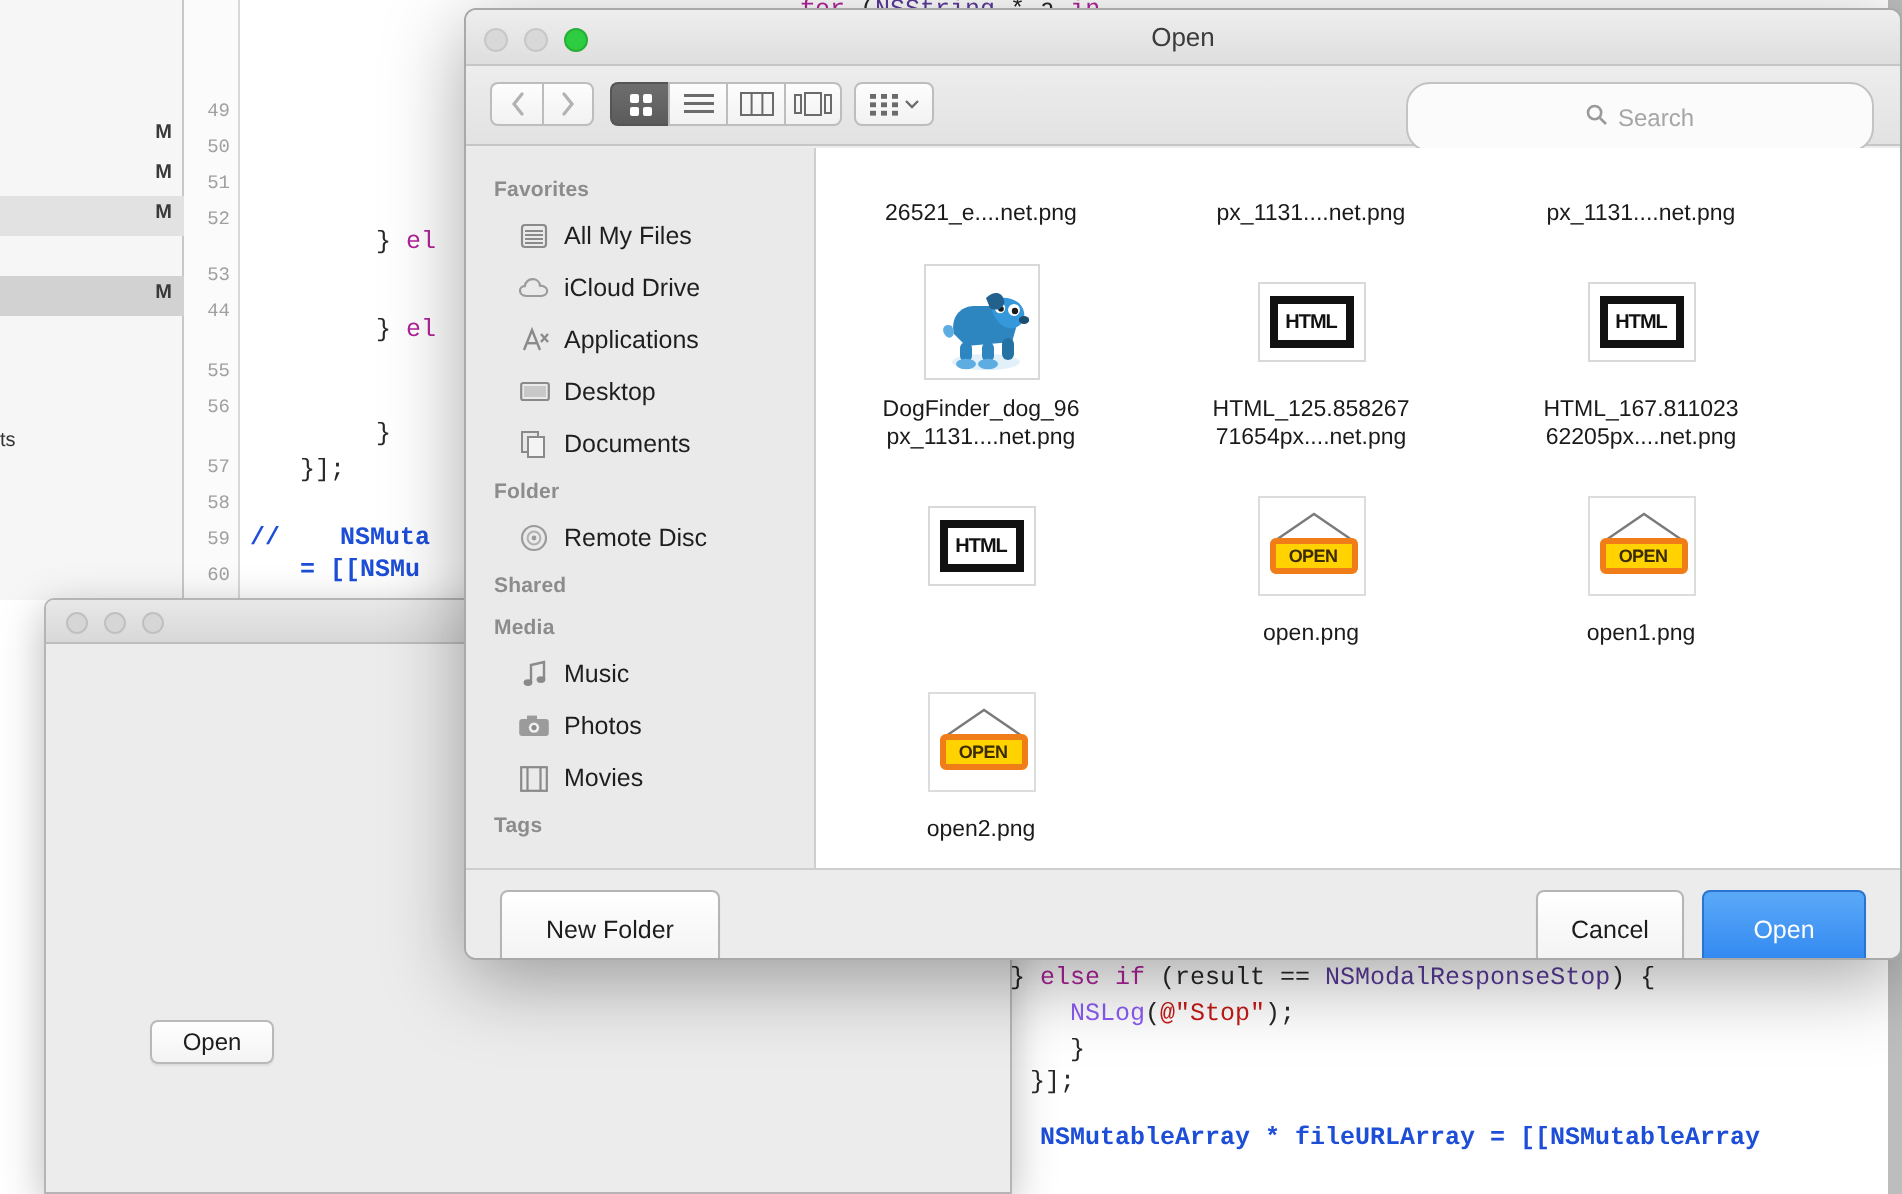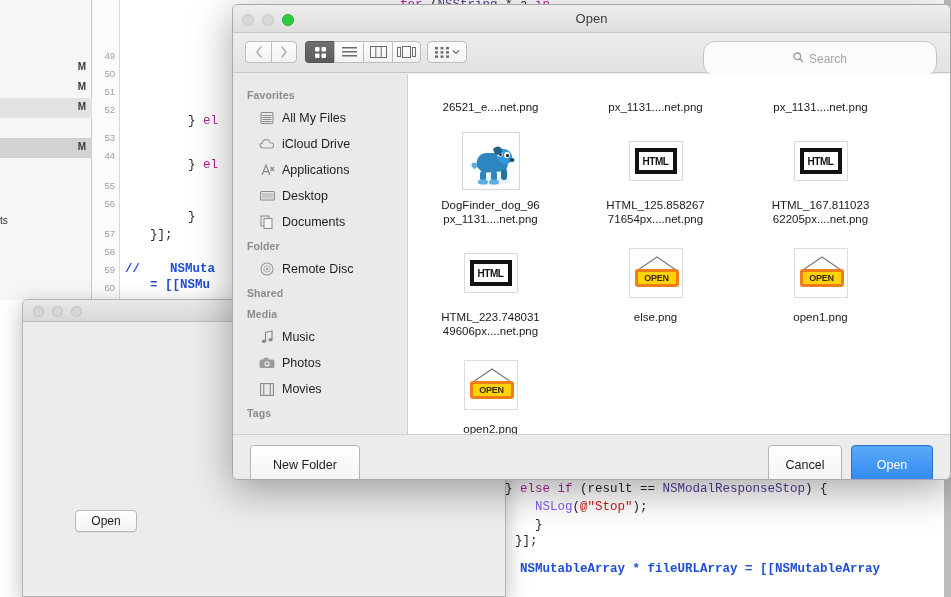--- a/index.html
+++ b/index.html
@@ -38,21 +38,21 @@
     font-size: 10px; color: #333;
   }
 
   .gutter {
     position: absolute; left: 92px; top: 0; width: 28px; height: 597px;
     background: #fbfbfb;
     border-right: 1px solid #d8d8d8;
   }
   .gutter .ln {
     position: absolute; right: 4px;
-    font-family: Liberation Sans, sans-serif;
+    font-family: Liberation Mono, monospace;
     font-size: 9.5px; color: #a0a0a0; margin-left: 23px;
   }
 
   .editor {
     position: absolute; left: 120px; top: 0; right: 0; bottom: 0;
     background: #ffffff;
   }
   .code {
     position: absolute;
     font-family: "Liberation Mono", monospace;
@@ -680,34 +680,31 @@
             </div>
           </div>
 
           <div class="frow">
             <div class="fcell">
               <div class="fthumb">
                 <div class="ico-html">
                   <span class="box">HTML</span>
                 </div>
               </div>
-              <div class="flabel">
-                <span>HTML_223.748031</span><br><span>49606px....net.png</span>
-              </div>
             </div>
             <div class="fcell">
               <div class="fthumb">
                 <div class="ico-open">
                   <svg class="rope" viewBox="0 0 42 16">
                       <path d="M2 15 L21 2 L40 15" stroke="#7a7a7a" stroke-width="1.2" fill="none"></path>
                     </svg>
                   <span class="sign">OPEN</span>
                 </div>
               </div>
-              <div class="flabel">else.png</div>
+              <div class="flabel">open.png</div>
             </div>
             <div class="fcell">
               <div class="fthumb">
                 <div class="ico-open">
                   <svg class="rope" viewBox="0 0 42 16">
                       <path d="M2 15 L21 2 L40 15" stroke="#7a7a7a" stroke-width="1.2" fill="none"></path>
                     </svg>
                   <span class="sign">OPEN</span>
                 </div>
               </div>

